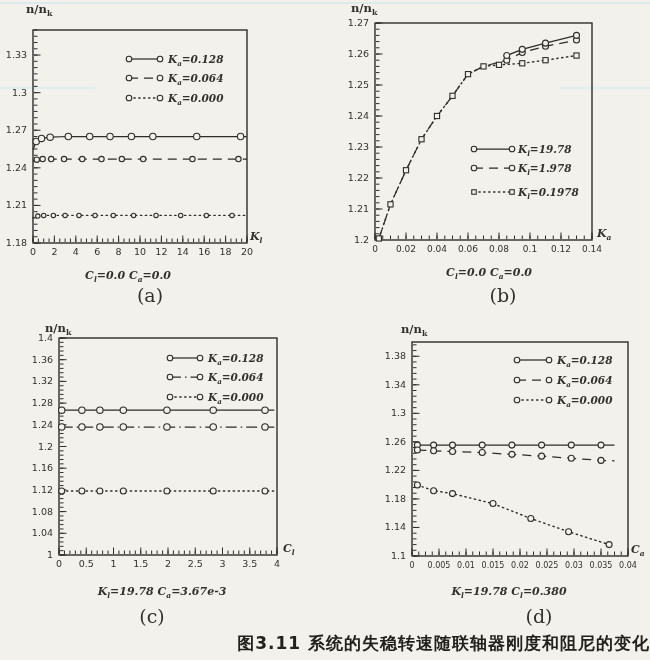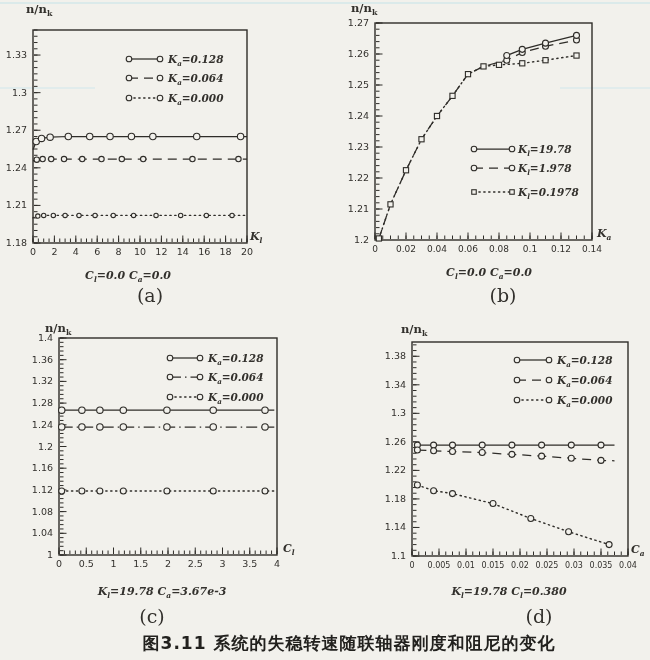--- a/index.html
+++ b/index.html
@@ -1,19 +1,19 @@
 <!DOCTYPE html>
 <html><head>
 <meta charset="utf-8">
 <style>
   html,body{margin:0;padding:0;background:#e8e7e3;}
   .page{position:relative;width:650px;height:660px;background:#f2f1ec;overflow:hidden;
         font-family:"DejaVu Sans",sans-serif;}
   svg.chart{position:absolute;}
-  .caption{position:absolute;left:0;right:0;top:632px;text-align:center;
+  .caption{position:absolute;left:0;right:0;top:632px;text-align:right;
            font-family:"DejaVu Sans",sans-serif;font-size:17px;font-weight:700;
            color:#22211e;letter-spacing:1px;margin-left:48px;}
   .streak{position:absolute;pointer-events:none;}
   .streak.s1{top:2px;left:0;width:650px;height:2px;background:#c9e4e9;opacity:.55;}
   .streak.s2{top:87px;left:0;width:95px;height:2px;background:#cfe7ec;opacity:.5;}
   .streak.s3{top:87px;left:560px;width:90px;height:2px;background:#cfe7ec;opacity:.5;}
   text{fill:#33312d;}
 </style>
 </head>
 <body>

